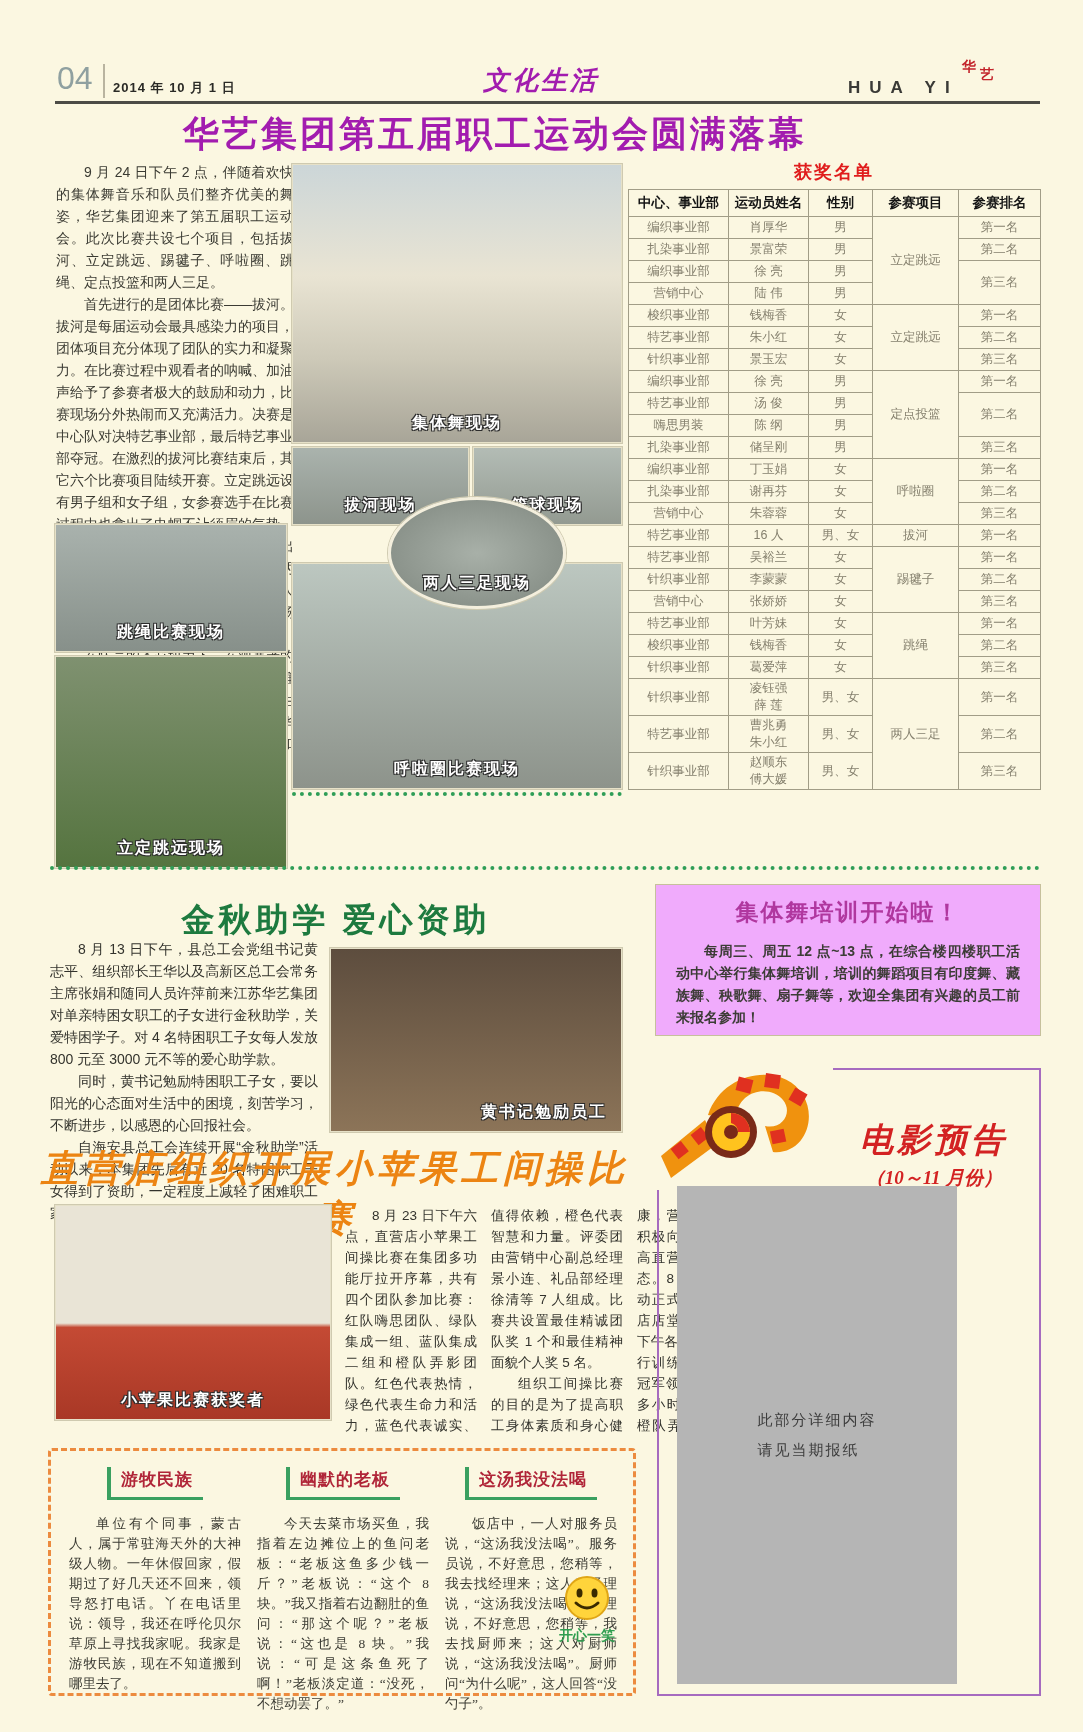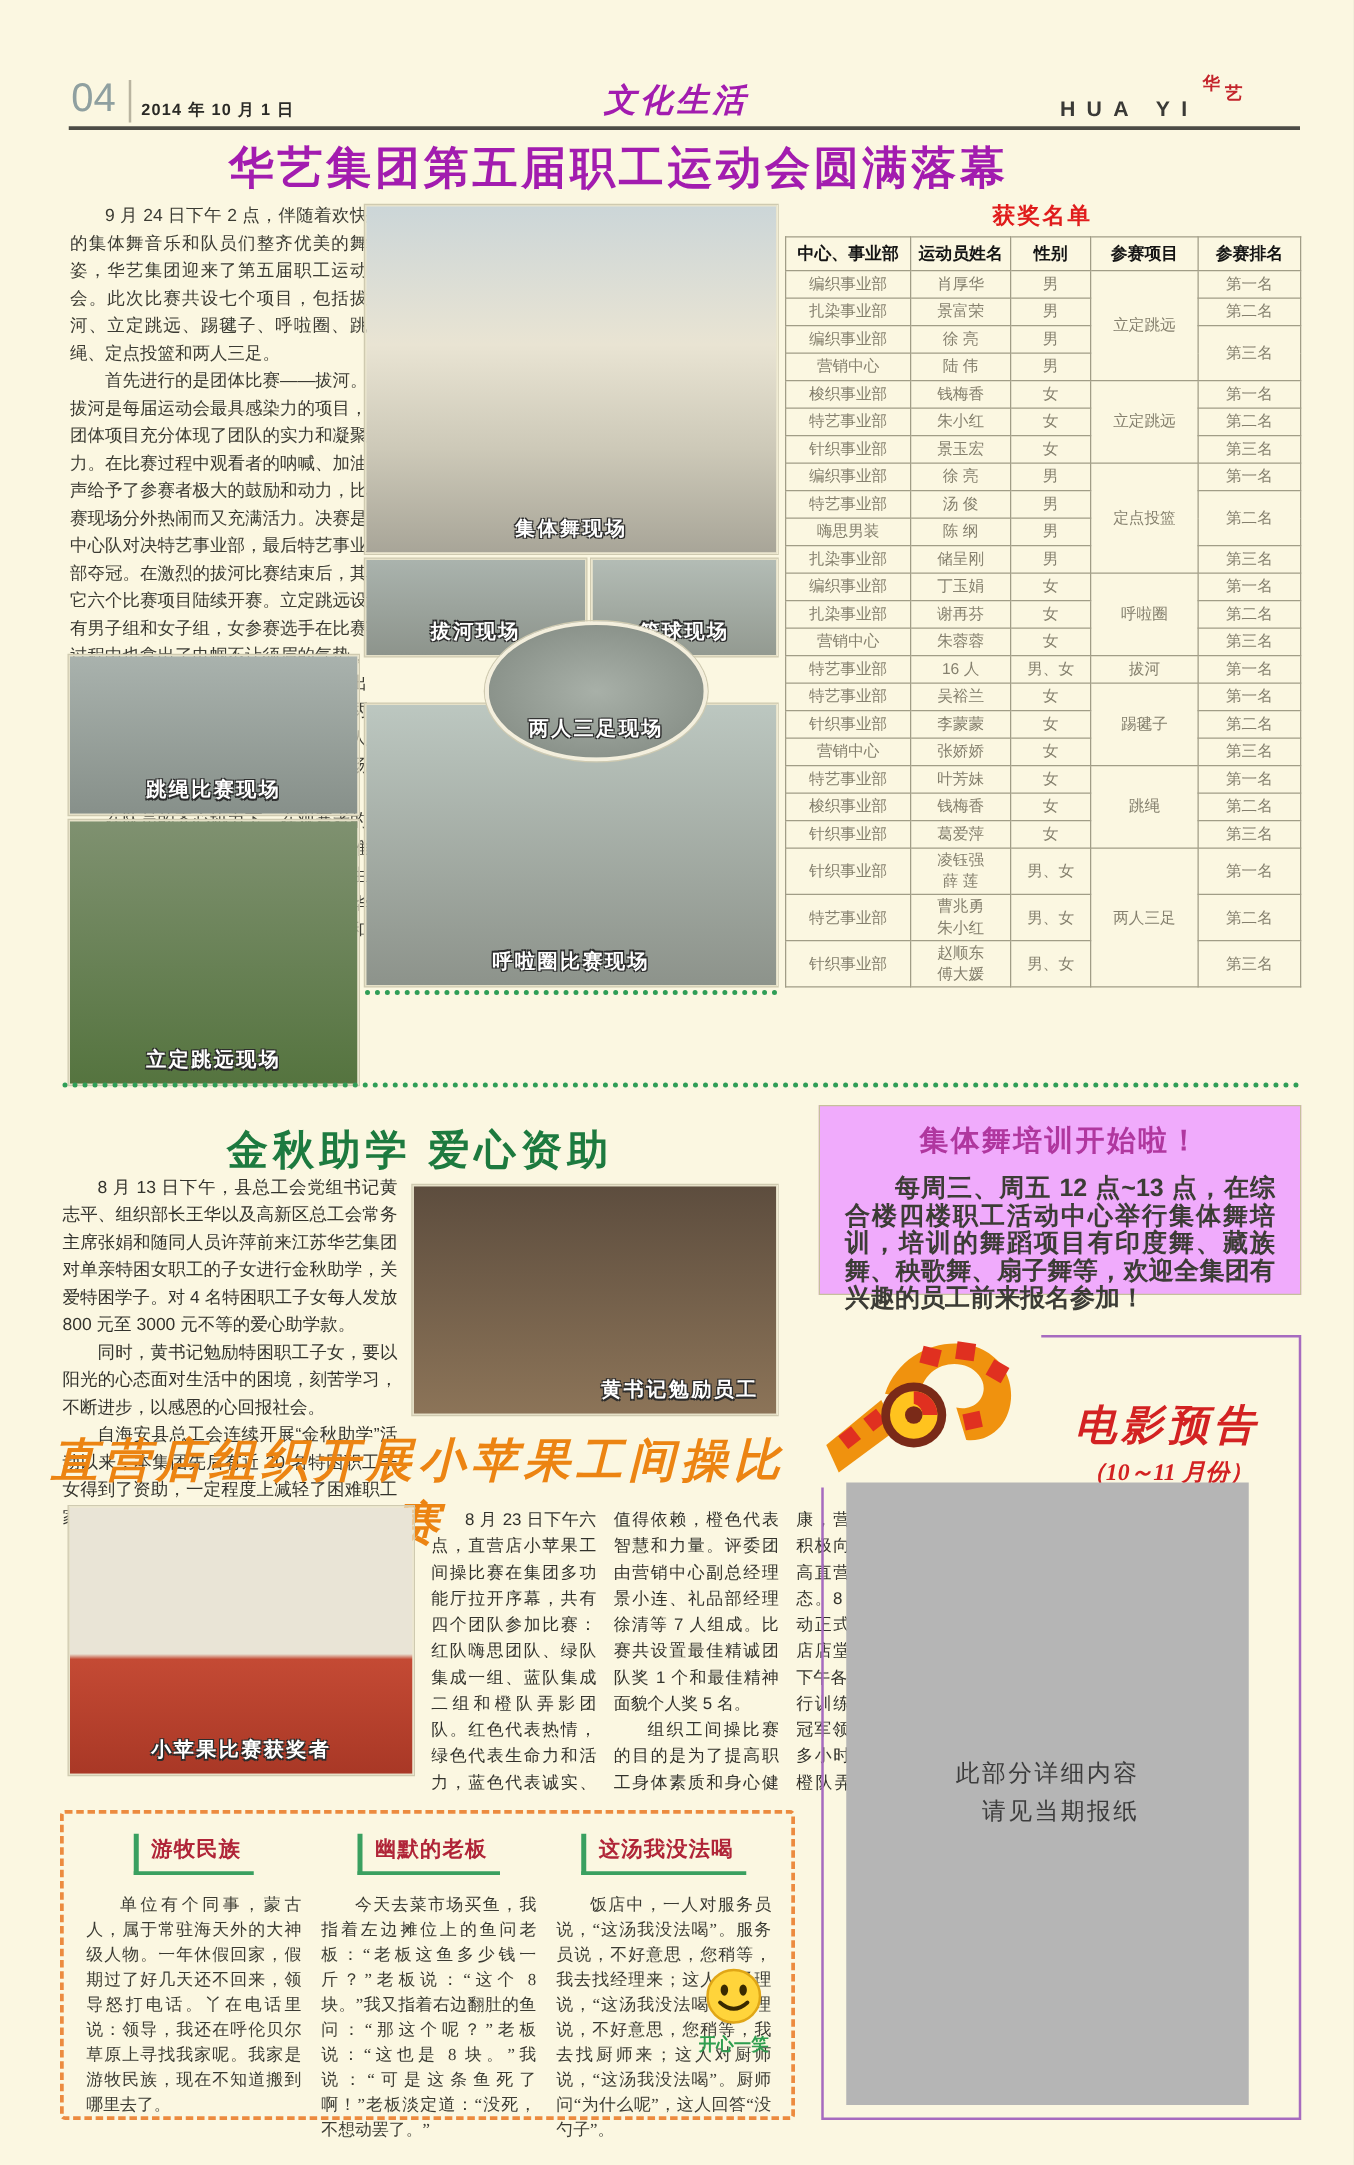--- a/index.html
+++ b/index.html
@@ -66,33 +66,33 @@
   
   #a3-title { position:absolute; left:40px; top:1144px; width:590px; text-align:center;
     font-family:"Liberation Serif", serif; font-style:italic;
     font-size:37px; font-weight:bold; color:#ec8412; letter-spacing:5px; }
   #a3-text { position:absolute; left:345px; top:1205px; width:278px; height:238px;
     column-count:2; column-gap:14px; font-size:13.5px; line-height:21px; }
   
   #dance-box { position:absolute; left:655px; top:884px; width:386px; height:152px;
     border:1px solid #c6c09c; background:#f0abfc; padding:12px 20px 0 20px; }
   #dance-box h3 { text-align:center; color:#b0379f; font-size:23px; letter-spacing:2px; margin-bottom:12px; }
-  #dance-box p { font-size:20px; line-height:22px; font-weight:bold; color:#3c3c36; text-indent:2em; text-align:justify; }
+  #dance-box p { font-size:14px; line-height:22px; font-weight:bold; color:#3c3c36; text-indent:2em; text-align:justify; }
   
   #movie-box { position:absolute; left:657px; top:1068px; width:384px; height:628px; border:2px solid #a66bbf; }
   #film-icon { position:absolute; left:-6px; top:-10px; width:180px; height:130px; background:#fbf7e1; }
   #movie-title { position:absolute; left:180px; top:48px; width:190px; text-align:center;
     font-family:"Liberation Serif", serif; font-style:italic; font-weight:bold;
     font-size:33px; color:#d32222; letter-spacing:4px; }
   #movie-sub { position:absolute; left:180px; top:95px; width:190px; text-align:center;
     font-family:"Liberation Serif", serif; font-style:italic; font-weight:bold;
     font-size:19px; color:#d32222; }
-  #movie-gray { position:absolute; left:18px; top:116px; width:322px; height:498px; background:#b5b5b5;
-    display:flex; align-items:center; justify-content:center; text-align:right;
-    font-size:19px; line-height:30px; color:#3c3c3c; white-space:pre-line; letter-spacing:2px; }
+  #movie-gray { position:absolute; left:18px; top:116px; width:280px; height:498px; background:#b5b5b5;
+    display:flex; align-items:center; justify-content:center; text-align:left;
+    font-size:15px; line-height:30px; color:#3c3c3c; white-space:pre-line; letter-spacing:2px; }
   
   #humor-box { position:absolute; left:48px; top:1448px; width:588px; height:248px;
     border:3px dashed #ec8b3f; border-radius:4px; padding:16px 16px 10px 18px;
     display:flex; gap:16px; }
   .joke { flex:1; position:relative; }
   .joke-h { text-align:center; margin-bottom:14px; }
   .joke-h span { display:inline-block; color:#b02538; font-size:17px; font-weight:bold; letter-spacing:1px;
     border-left:4px solid #3aa060; border-bottom:3px solid #3aa060; padding:1px 10px 6px 10px; }
   .joke p { font-family:"Liberation Serif", serif; font-size:13.5px; line-height:20px;
     color:#3b3b33; text-indent:2em; text-align:justify; }

